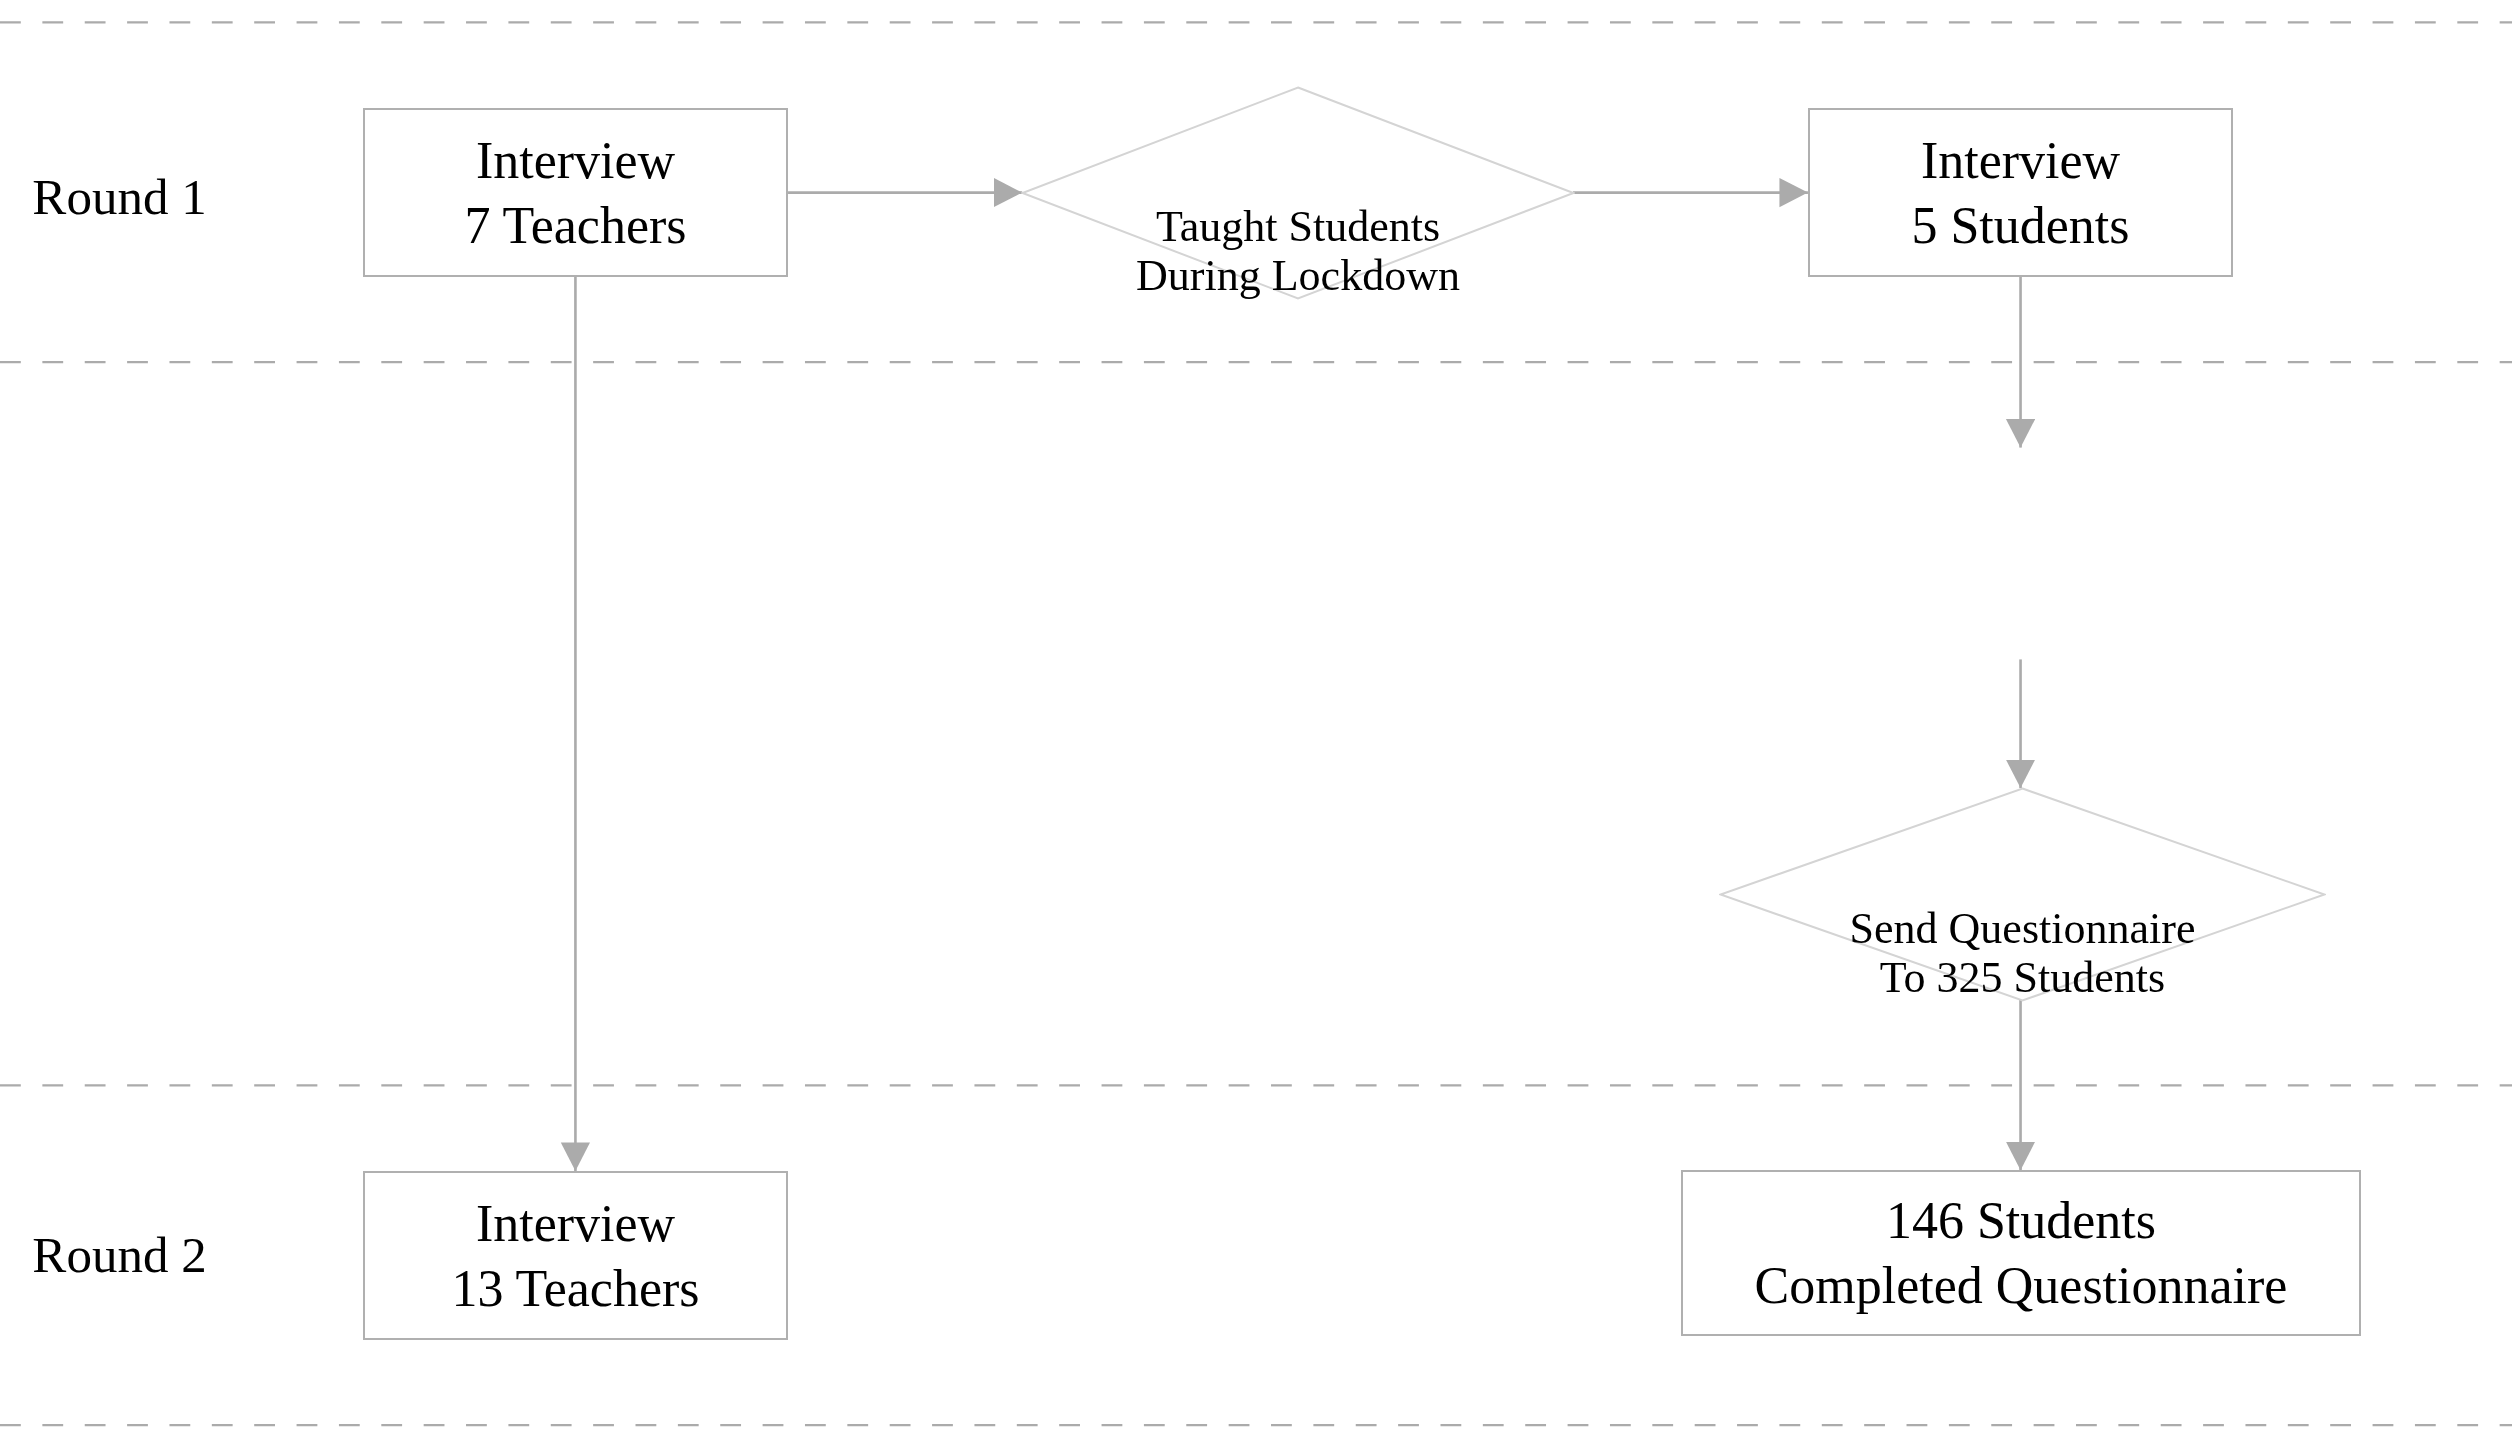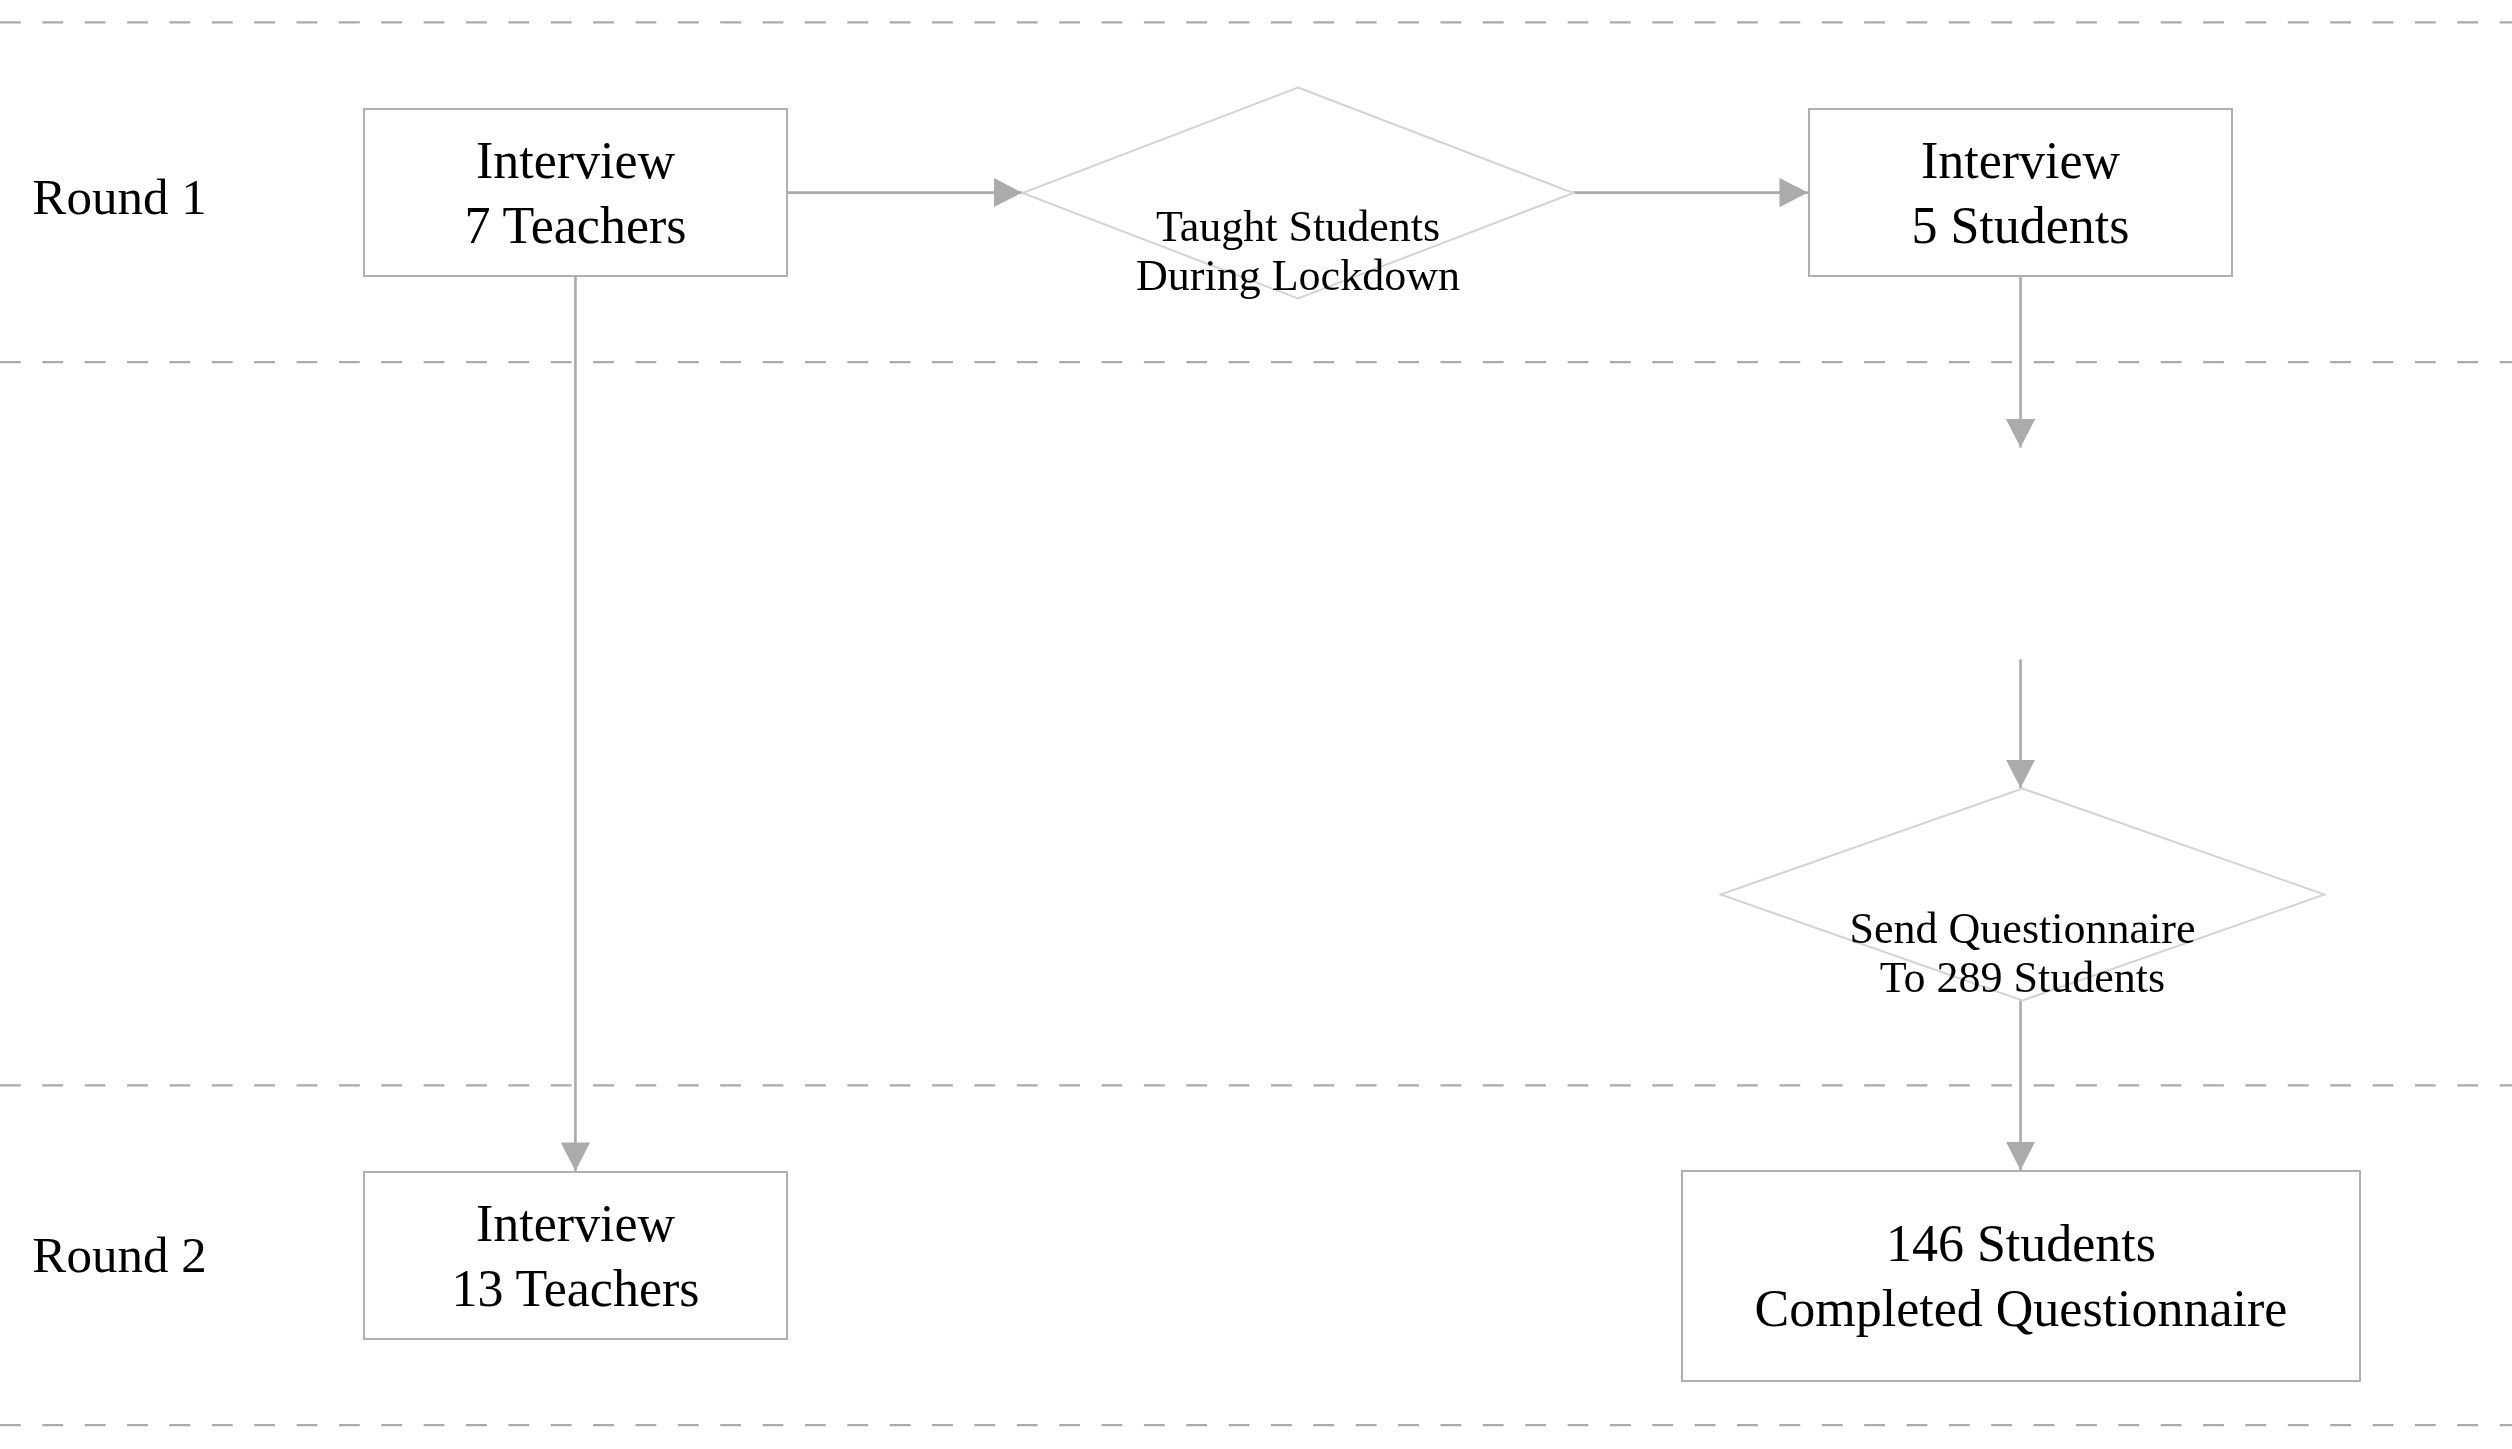--- a/index.html
+++ b/index.html
@@ -89,21 +89,21 @@
   <div class="pbox" style="left:1808px;top:108px;width:425px;height:169px;">
     <span>Interview</span>
     <span>5 Students</span>
   </div>
 
   <div class="pbox" style="left:363px;top:1171px;width:425px;height:169px;">
     <span>Interview</span>
     <span>13 Teachers</span>
   </div>
 
-  <div class="pbox" style="left:1681px;top:1170px;width:680px;height:212px;">
+  <div class="pbox" style="left:1681px;top:1170px;width:680px;height:166px;">
     <span>146 Students</span>
     <span>Completed Questionnaire</span>
   </div>
 
   <div class="dmd" style="left:1021px;top:86px;width:554px;height:214px;">
     <svg viewBox="0 0 719 278" preserveAspectRatio="none">
       <polygon points="359.5,2 717,139 359.5,276 2,139"></polygon>
     </svg>
     <div class="dtext">
       <span>Taught Students</span>
@@ -111,18 +111,18 @@
     </div>
   </div>
 
 
   <div class="dmd" style="left:1719px;top:787px;width:607px;height:215px;font-family:Liberation Serif, serif;">
     <svg viewBox="0 0 788 279" preserveAspectRatio="none">
       <polygon points="394,2 786,139.5 394,277 2,139.5"></polygon>
     </svg>
     <div class="dtext">
       <span>Send Questionnaire</span>
-      <span>To 289 Students</span>
+      <span>To 325 Students</span>
     </div>
   </div>
 
 </div>
 
 
 </body></html>

